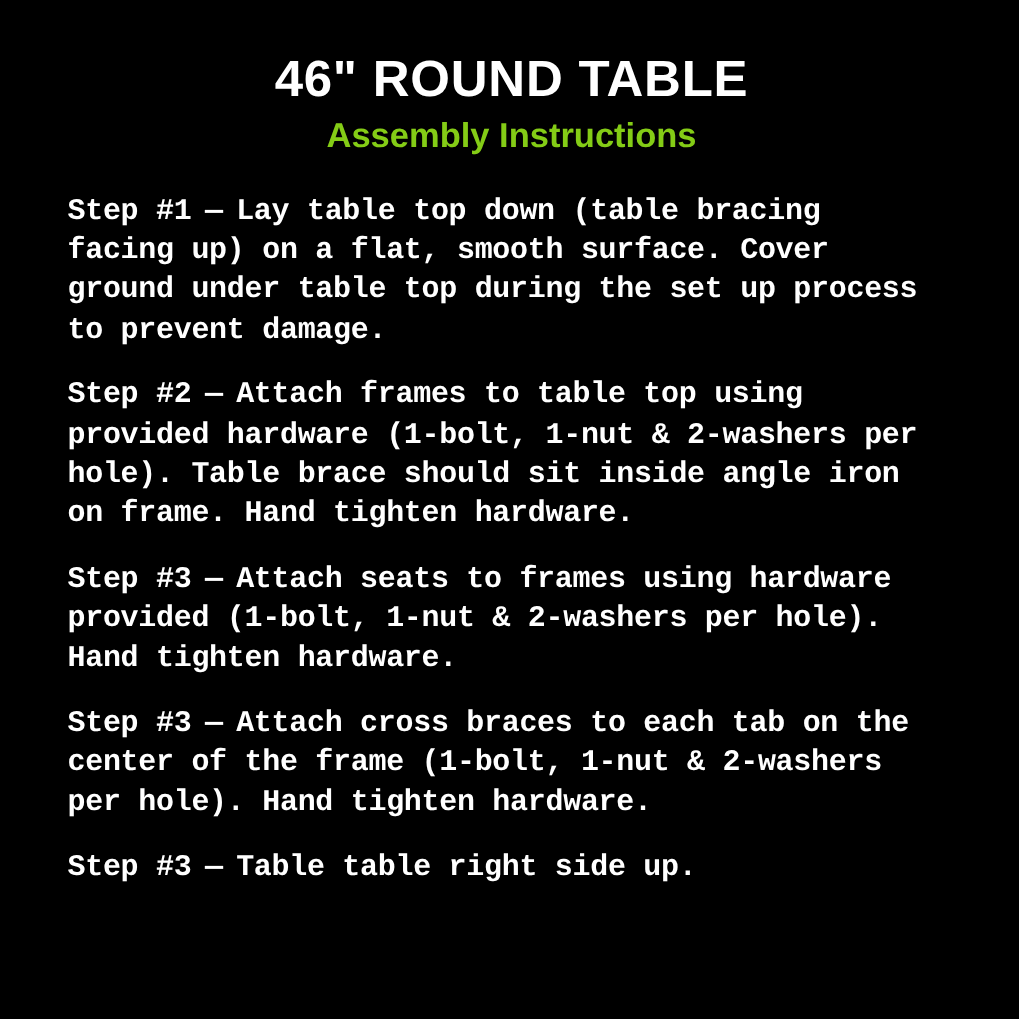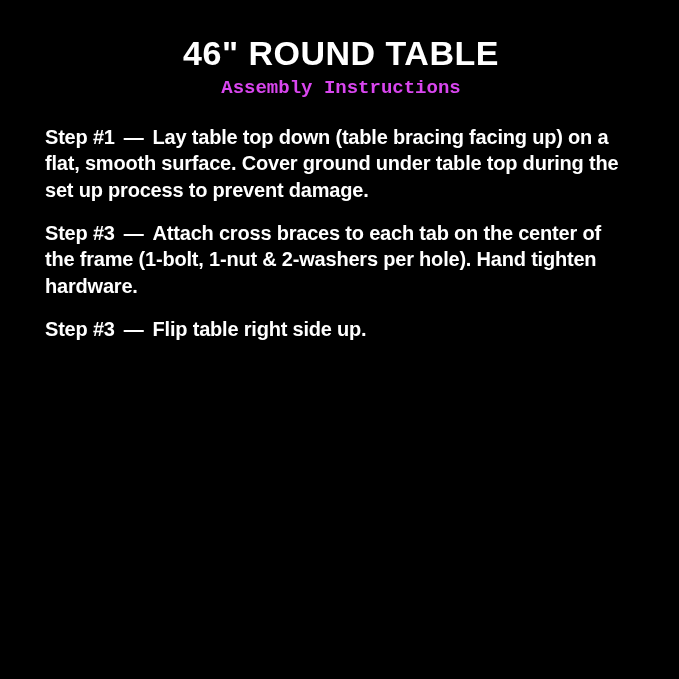--- a/index.html
+++ b/index.html
@@ -24,55 +24,57 @@
     margin-bottom: 24px;
   }
   .poster-title {
     font-size: 34px;
     line-height: 1.15;
     letter-spacing: 0.5px;
     margin: 0;
     color: #ffffff;
   }
   .poster-subtitle {
-    font-size: 19px;
+    font-size: 23px;
     line-height: 1.2;
     margin: 4px 0 0 0;
-    color: #d946ef;
-    font-family: Liberation Mono, monospace;
+    color: #84cc16;
   }
   .steps {
     font-size: 20px;
     line-height: 1.32;
     letter-spacing: -0.2px;
   }
   .step {
     margin: 0 14px 17px 0;
+    font-family: Liberation Mono, monospace;
   }
   .step-sep {
     display: inline-block;
     margin: 0 0.45em;
   }
 </style>
 </head>
 <body>
 
 <div class="canvas">
 
   <div class="poster-header">
     <h1 class="poster-title">46" ROUND TABLE</h1>
     <h2 class="poster-subtitle">Assembly Instructions</h2>
   </div>
 
   <div class="steps">
 
     <p class="step"><span>Step #1</span><span class="step-sep">—</span><span>Lay table top down (table bracing facing up) on a flat, smooth surface. Cover ground under table top during the set up process to prevent damage.</span></p>
 
+    <p class="step"><span>Step #2</span><span class="step-sep">—</span><span>Attach frames to table top using provided hardware (1-bolt, 1-nut &amp; 2-washers per hole). Table brace should sit inside angle iron on frame. Hand tighten hardware.</span></p>
 
+    <p class="step"><span>Step #3</span><span class="step-sep">—</span><span>Attach seats to frames using hardware provided (1-bolt, 1-nut &amp; 2-washers per hole). Hand tighten hardware.</span></p>
 
     <p class="step"><span>Step #3</span><span class="step-sep">—</span><span>Attach cross braces to each tab on the center of the frame (1-bolt, 1-nut &amp; 2-washers per hole). Hand tighten hardware.</span></p>
 
-    <p class="step"><span>Step #3</span><span class="step-sep">—</span><span>Flip table right side up.</span></p>
+    <p class="step"><span>Step #3</span><span class="step-sep">—</span><span>Table table right side up.</span></p>
 
 
   </div>
 
 </div>
 
 </body></html>

